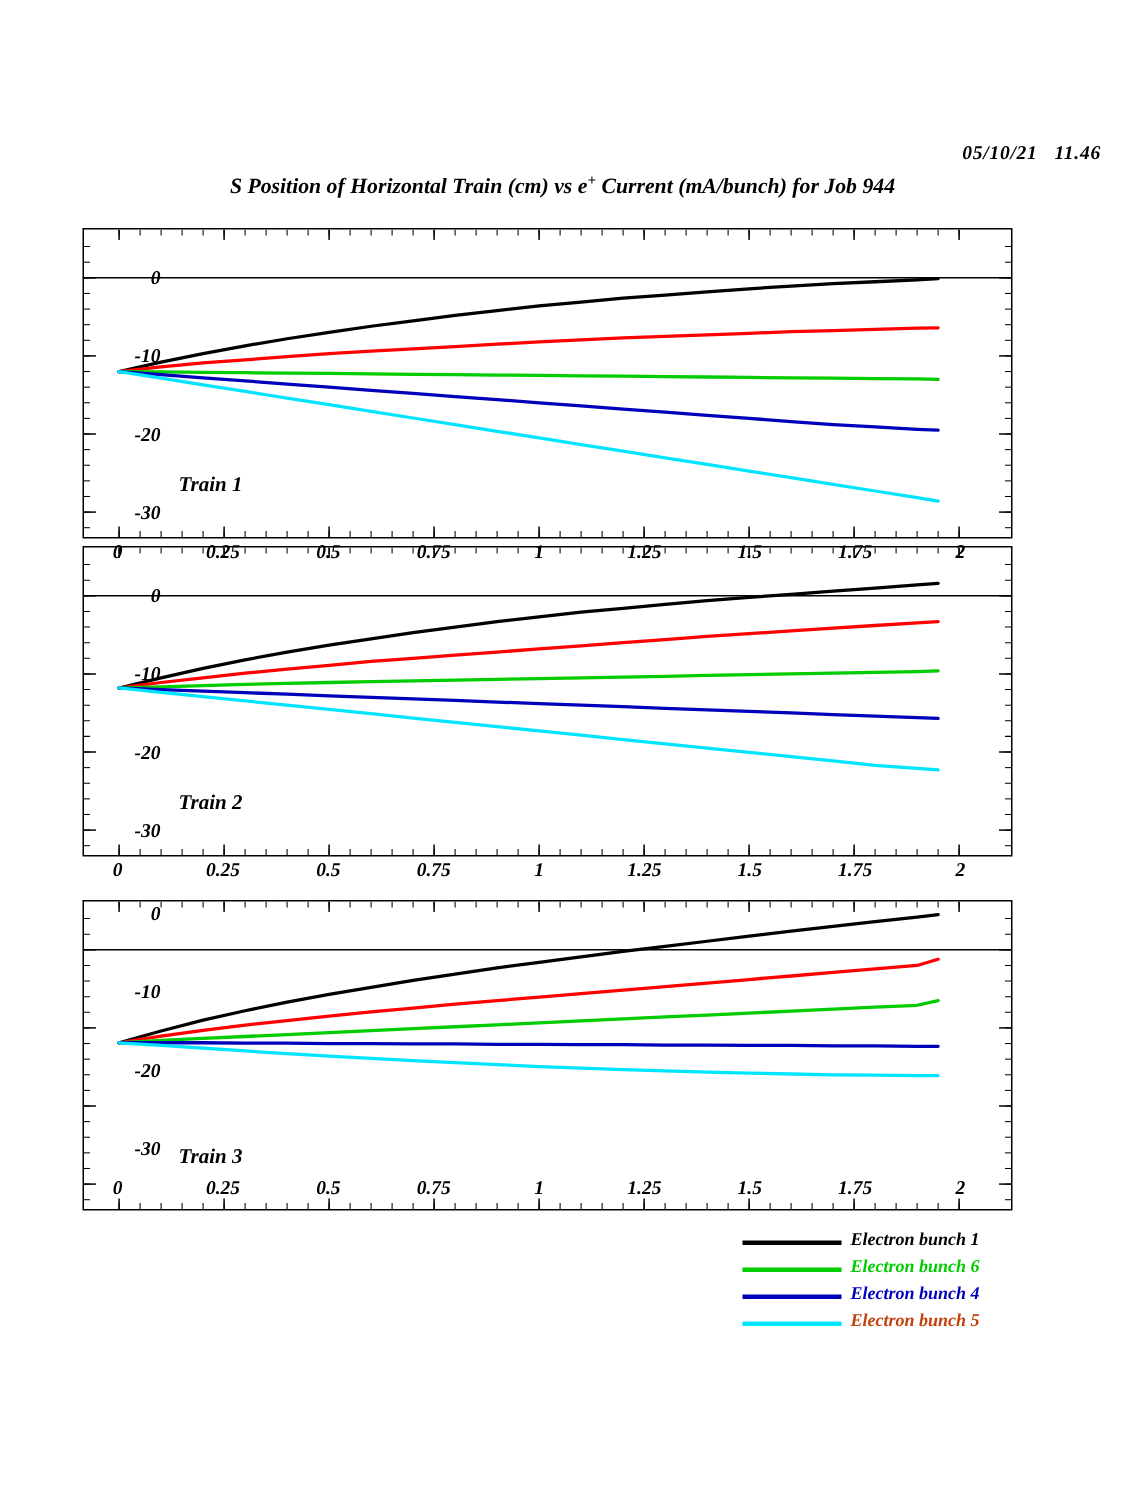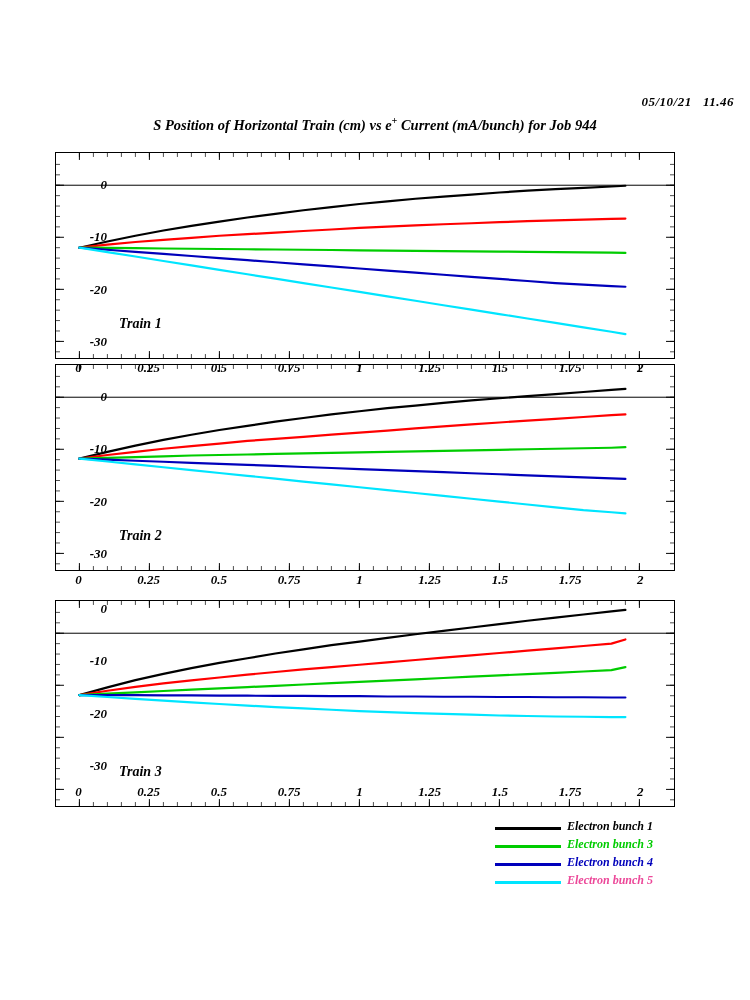--- a/index.html
+++ b/index.html
@@ -689,26 +689,26 @@
         <div class="xlabel" style="left: 585.291px;">2</div>
       </div>
 
     <div class="legend" id="legend">
         <div class="legend-row">
           <div class="legend-line" style="background: rgb(0, 0, 0);"></div>
           <div class="legend-text" style="color: rgb(0, 0, 0);">Electron bunch 1</div>
         </div>
         <div class="legend-row">
           <div class="legend-line" style="background: rgb(0, 204, 0);"></div>
-          <div class="legend-text" style="color: rgb(0, 204, 0);">Electron bunch 3</div>
+          <div class="legend-text" style="color: rgb(0, 204, 0);">Electron bunch 6</div>
         </div>
         <div class="legend-row">
           <div class="legend-line" style="background: rgb(0, 0, 187);"></div>
           <div class="legend-text" style="color: rgb(0, 0, 187);">Electron bunch 4</div>
         </div>
         <div class="legend-row">
           <div class="legend-line" style="background: rgb(0, 229, 255);"></div>
-          <div class="legend-text" style="color: #ec4899;">Electron bunch 5</div>
+          <div class="legend-text" style="color: #c2410c;">Electron bunch 5</div>
         </div>
       </div>
 
   </div>
 </div>
 
 </body></html>

